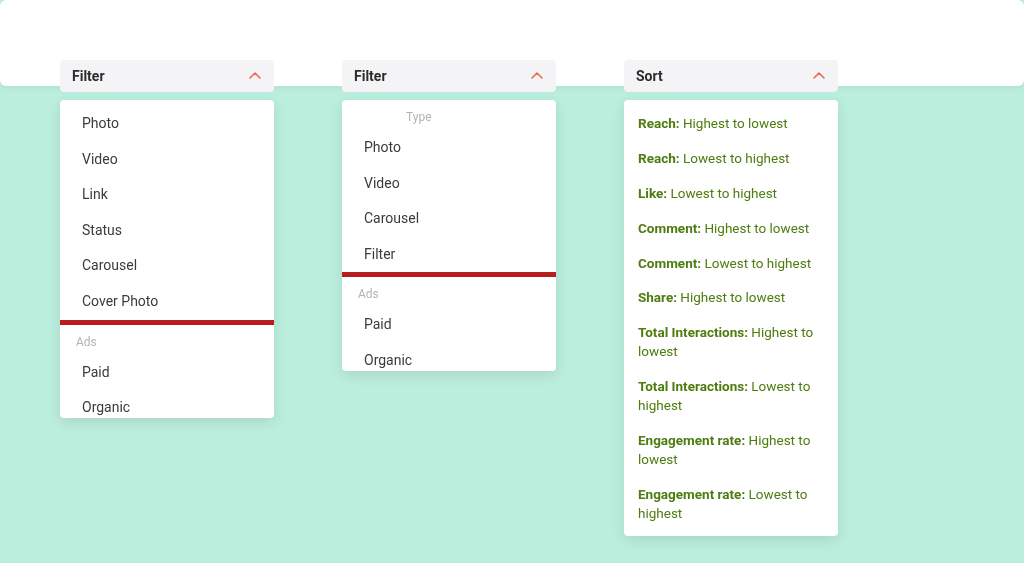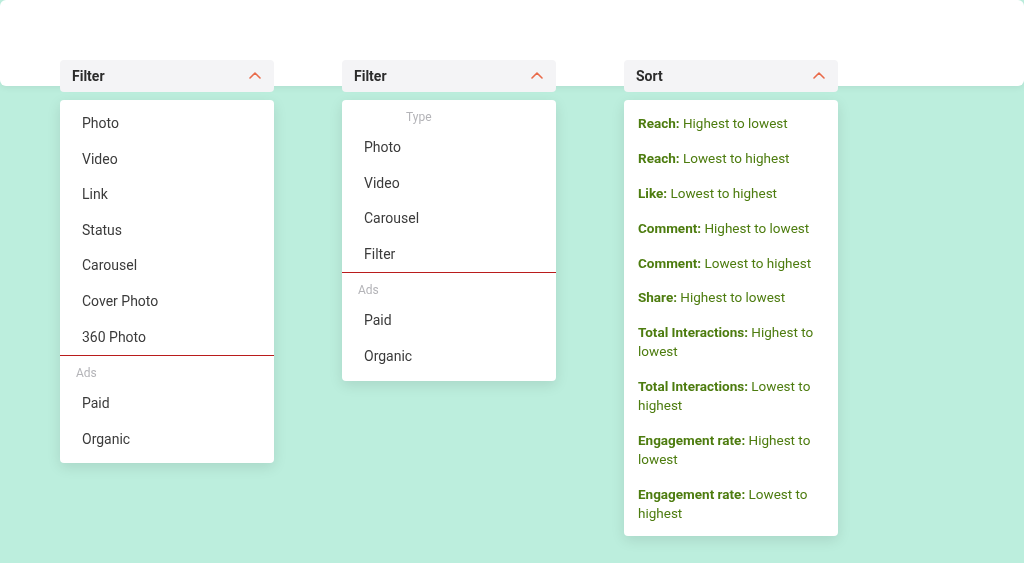--- a/index.html
+++ b/index.html
@@ -56,31 +56,31 @@
     .panel {
       background: #ffffff;
       border-radius: 4px;
       box-shadow: 0 4px 14px rgba(0,0,0,0.10);
       margin-top: 8px;
     }
     .section-label {
       font-size: 12px;
       color: #b4b4b8;
       padding: 10px 16px 6px 16px;
-      border-top: 1px solid #b91c1c;
+      border-top: 5px solid #b91c1c;
     }
     .section-label.first { border-top: none; margin-left: 48px; }
     .item {
       font-size: 14px;
       color: #3b3b3b;
       padding: 8px 20px 8px 22px;
       cursor: pointer;
       line-height: 1.4;
     }
-    .item:last-child { padding-bottom: 14px; }
+    .item:last-child { padding-bottom: 0; }
     .item.first-top { padding-top: 14px; }
     .sort-item {
       font-size: 13.5px;
       color: #4d7c0f;
       padding: 8px 14px;
       cursor: pointer;
       line-height: 1.4;
     }
     .sort-item.first-top { padding-top: 14px; }
     .sort-item:last-child { padding-bottom: 14px; }
@@ -101,21 +101,20 @@
         </svg>
     </span>
   </div>
   <div class="panel">
     <div class="item first-top">Photo</div>
     <div class="item">Video</div>
     <div class="item">Link</div>
     <div class="item">Status</div>
     <div class="item">Carousel</div>
     <div class="item">Cover Photo</div>
-    <div class="item">360 Photo</div>
     <div class="section-label">Ads</div>
     <div class="item">Paid</div>
     <div class="item">Organic</div>
   </div>
 </div>
 
 <div class="col col-2">
   <div class="header">
     <span class="header-label">Filter</span>
     <span class="chevron">

